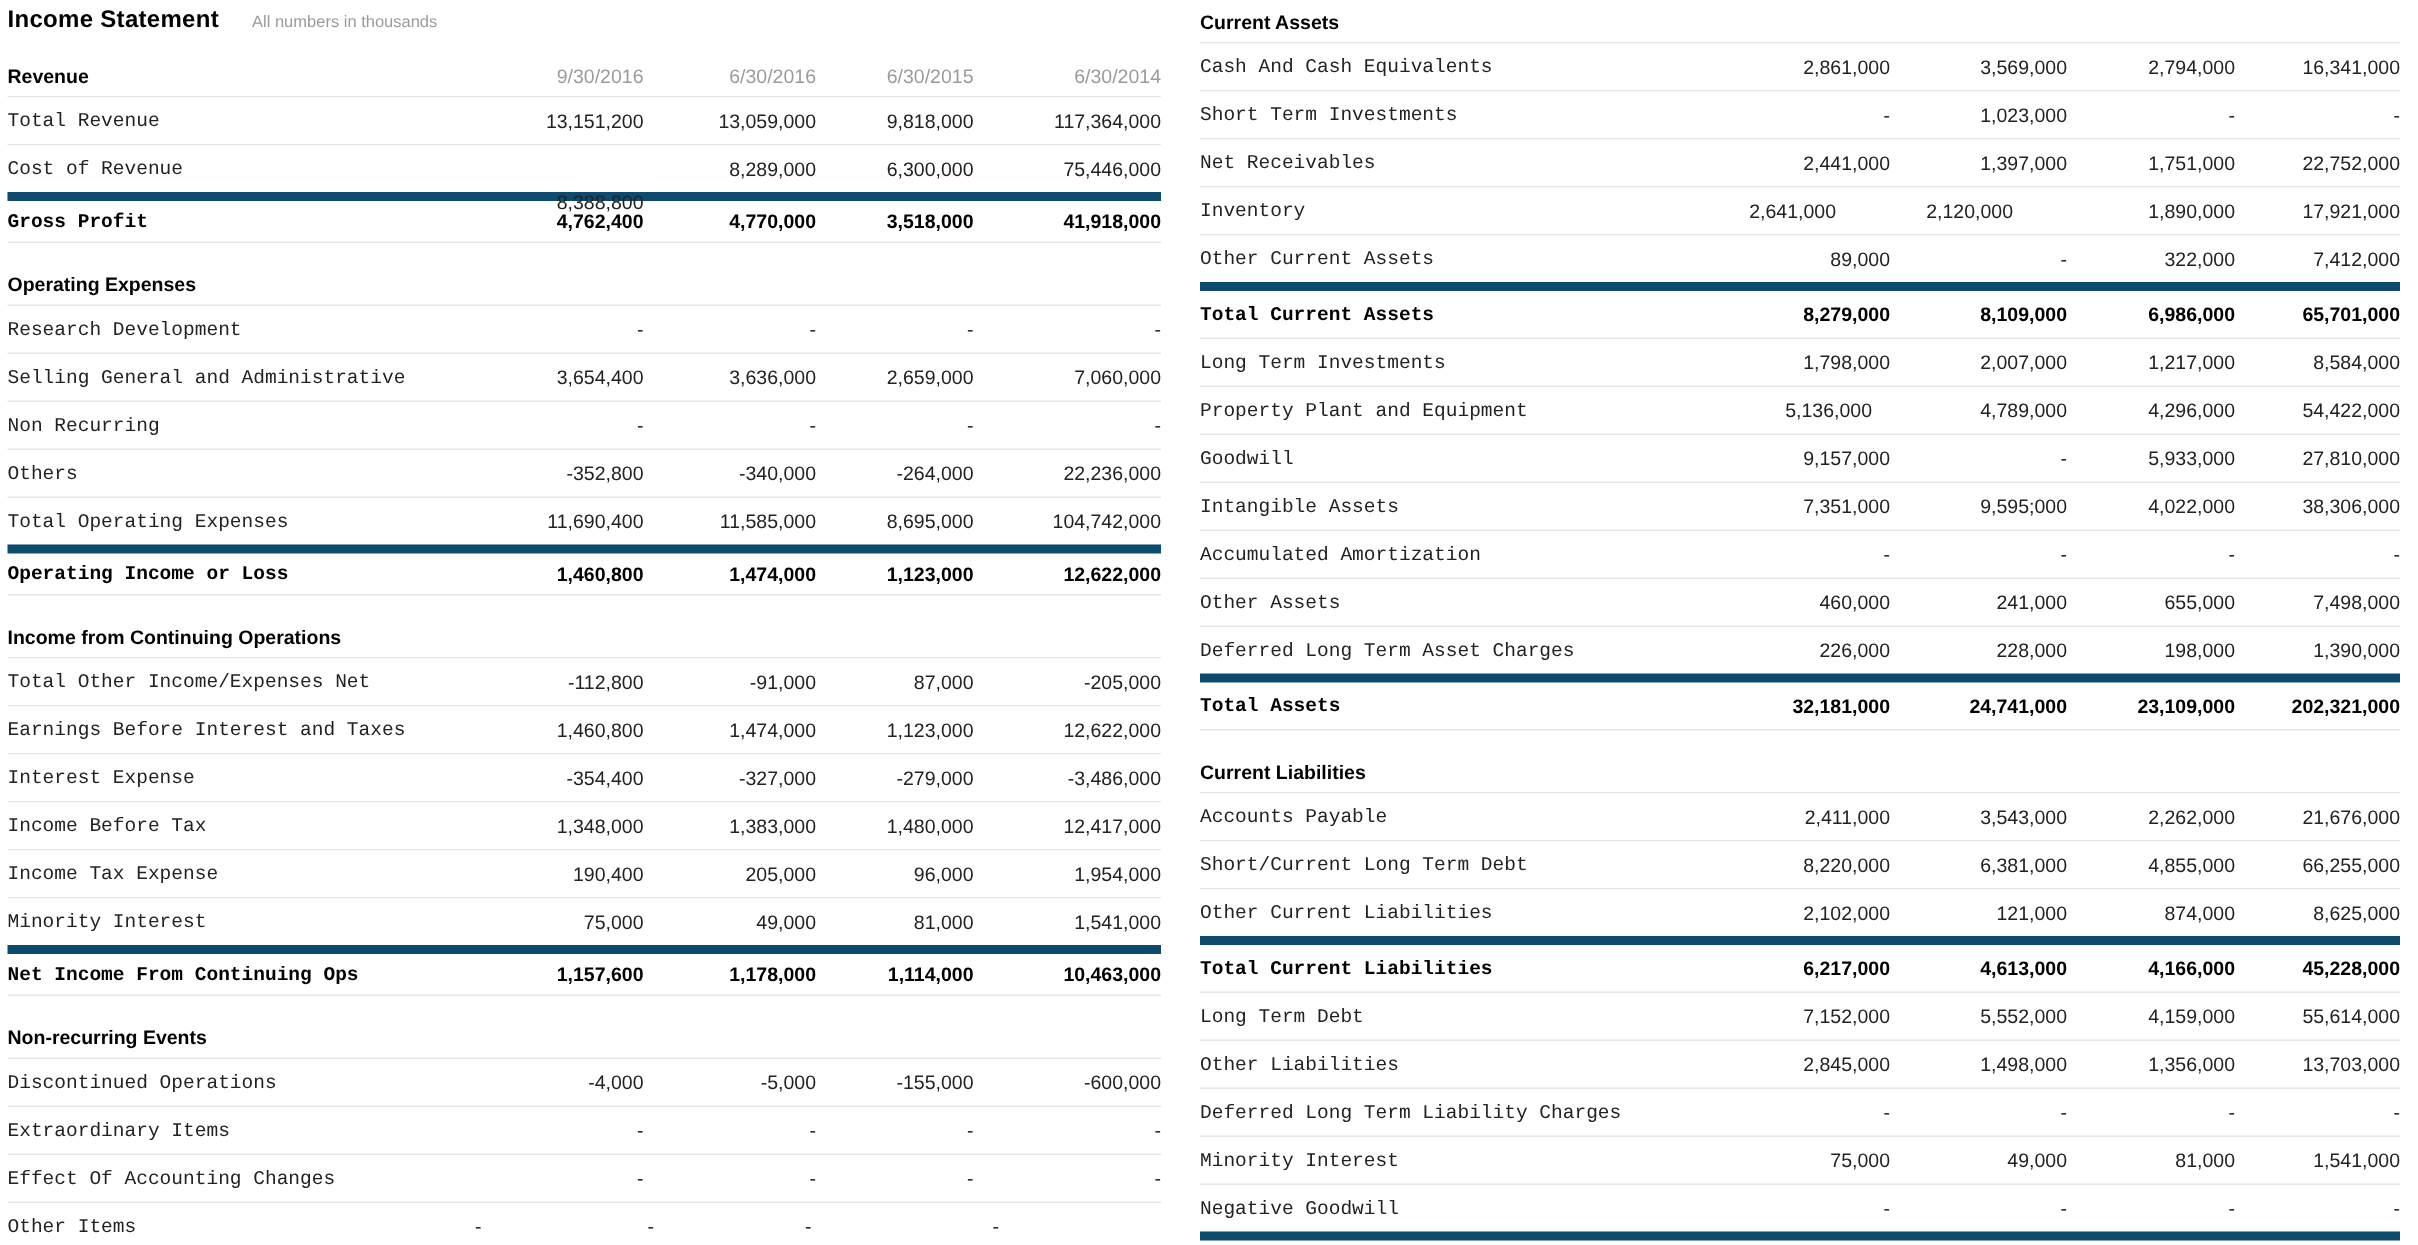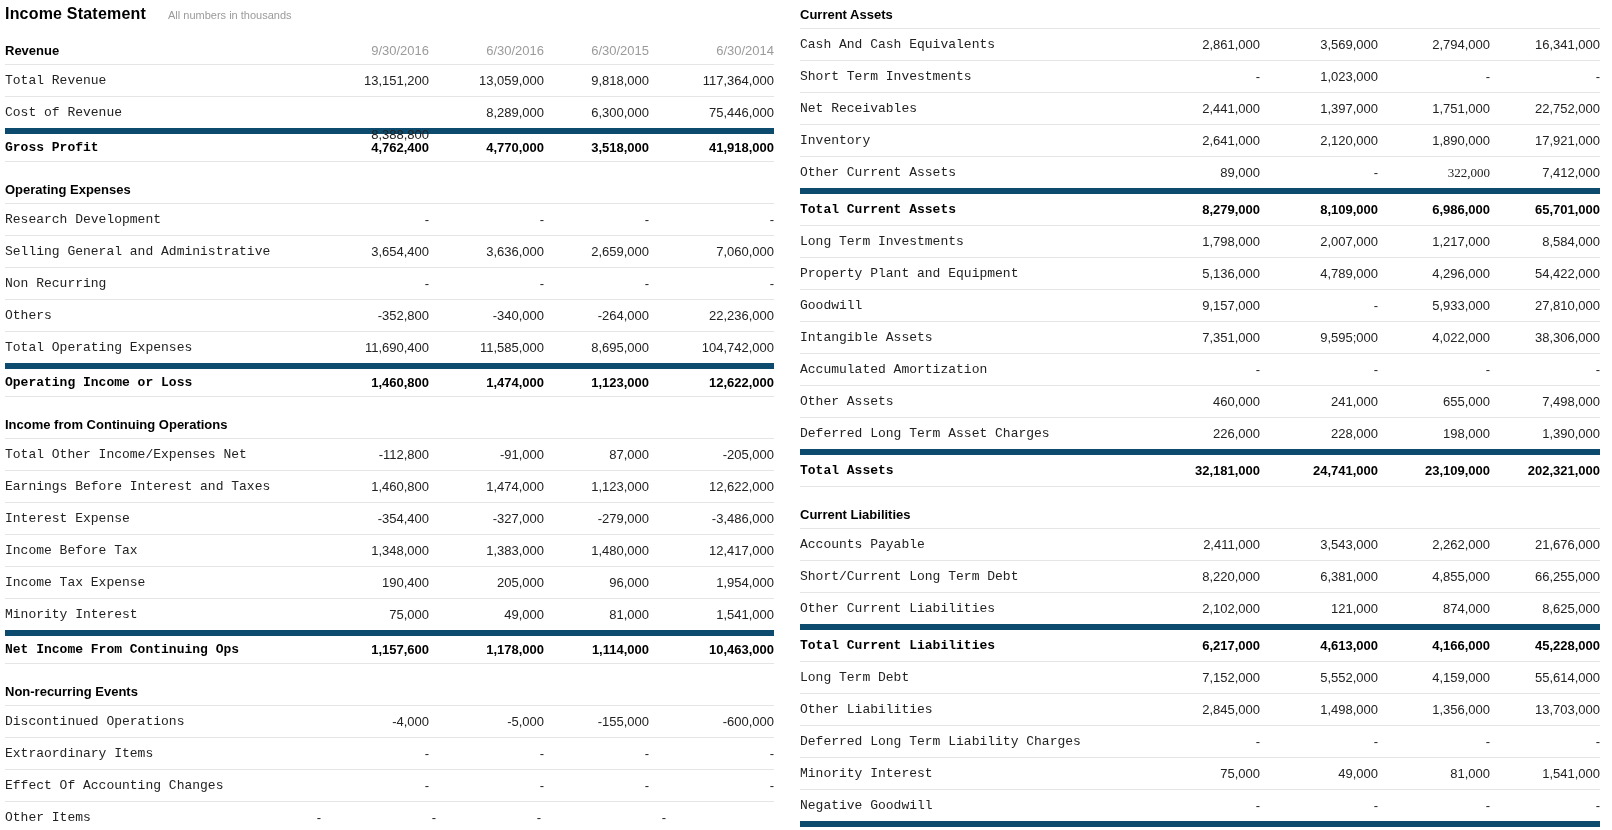--- a/index.html
+++ b/index.html
@@ -252,48 +252,48 @@
             <div class="label">Net Receivables</div>
             <div class="val" style="width: 125px;">2,441,000</div>
             <div class="val" style="width: 118px;">1,397,000</div>
             <div class="val" style="width: 112px;">1,751,000</div>
             <div class="val" style="width: 110px;">22,752,000</div>
           </div>
           <div class="row">
             <div class="label">Inventory</div>
             <div class="val" style="width: 125px;">2,641,000</div>
             <div class="val" style="width: 118px;">2,120,000</div>
-            <div class="val" style="width: 112px;">1,890,000</div>
+            <div class="val" style="width: 112px; padding-left: 36px;">1,890,000</div>
             <div class="val" style="width: 110px;">17,921,000</div>
           </div>
           <div class="row">
             <div class="label">Other Current Assets</div>
             <div class="val" style="width: 125px;">89,000</div>
             <div class="val" style="width: 118px;">-</div>
-            <div class="val" style="width: 112px; font-family: Liberation Serif, serif;">322,000</div>
+            <div class="val" style="width: 112px;">322,000</div>
             <div class="val" style="width: 110px;">7,412,000</div>
           </div>
           <div class="row bold">
             <div class="label">Total Current Assets</div>
             <div class="val" style="width: 125px;">8,279,000</div>
             <div class="val" style="width: 118px;">8,109,000</div>
             <div class="val" style="width: 112px;">6,986,000</div>
             <div class="val" style="width: 110px;">65,701,000</div>
           </div>
           <div class="row">
             <div class="label">Long Term Investments</div>
             <div class="val" style="width: 125px;">1,798,000</div>
             <div class="val" style="width: 118px;">2,007,000</div>
             <div class="val" style="width: 112px;">1,217,000</div>
             <div class="val" style="width: 110px;">8,584,000</div>
           </div>
           <div class="row">
             <div class="label">Property Plant and Equipment</div>
             <div class="val" style="width: 125px;">5,136,000</div>
-            <div class="val" style="width: 118px;">4,789,000</div>
+            <div class="val" style="width: 118px; padding-left: 12px;">4,789,000</div>
             <div class="val" style="width: 112px;">4,296,000</div>
             <div class="val" style="width: 110px;">54,422,000</div>
           </div>
           <div class="row">
             <div class="label">Goodwill</div>
             <div class="val" style="width: 125px;">9,157,000</div>
             <div class="val" style="width: 118px;">-</div>
             <div class="val" style="width: 112px;">5,933,000</div>
             <div class="val" style="width: 110px;">27,810,000</div>
           </div>

